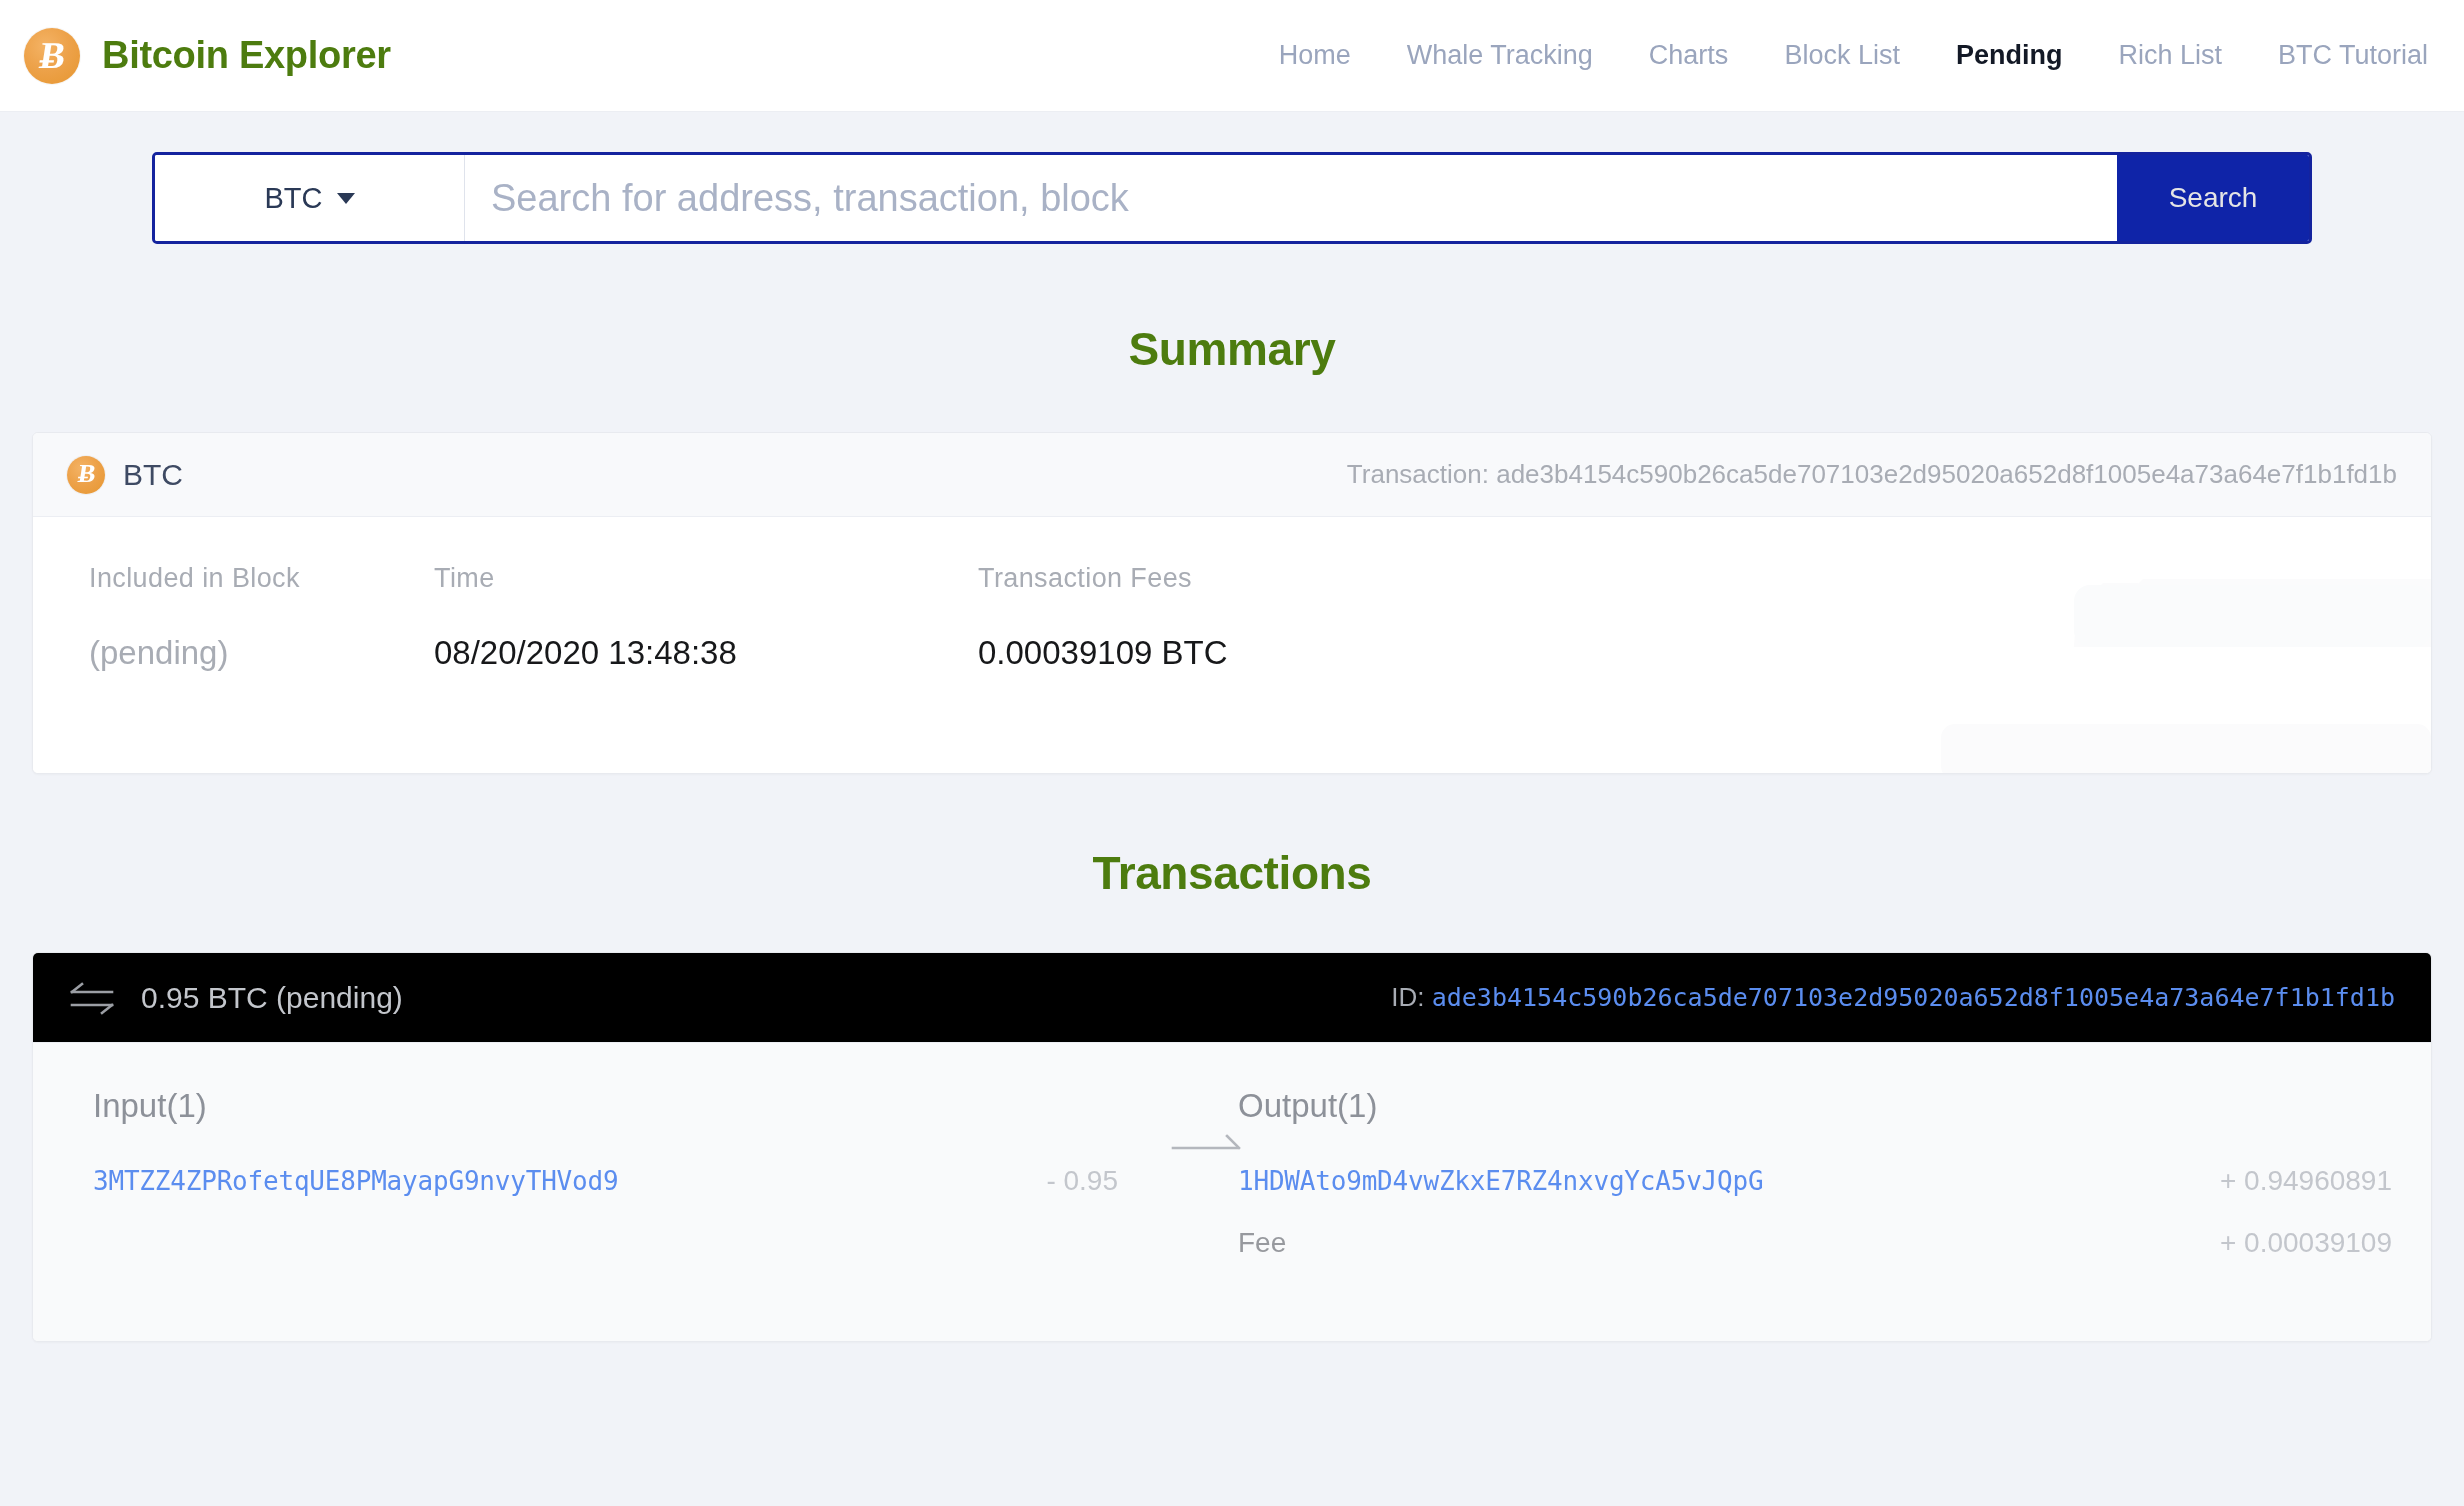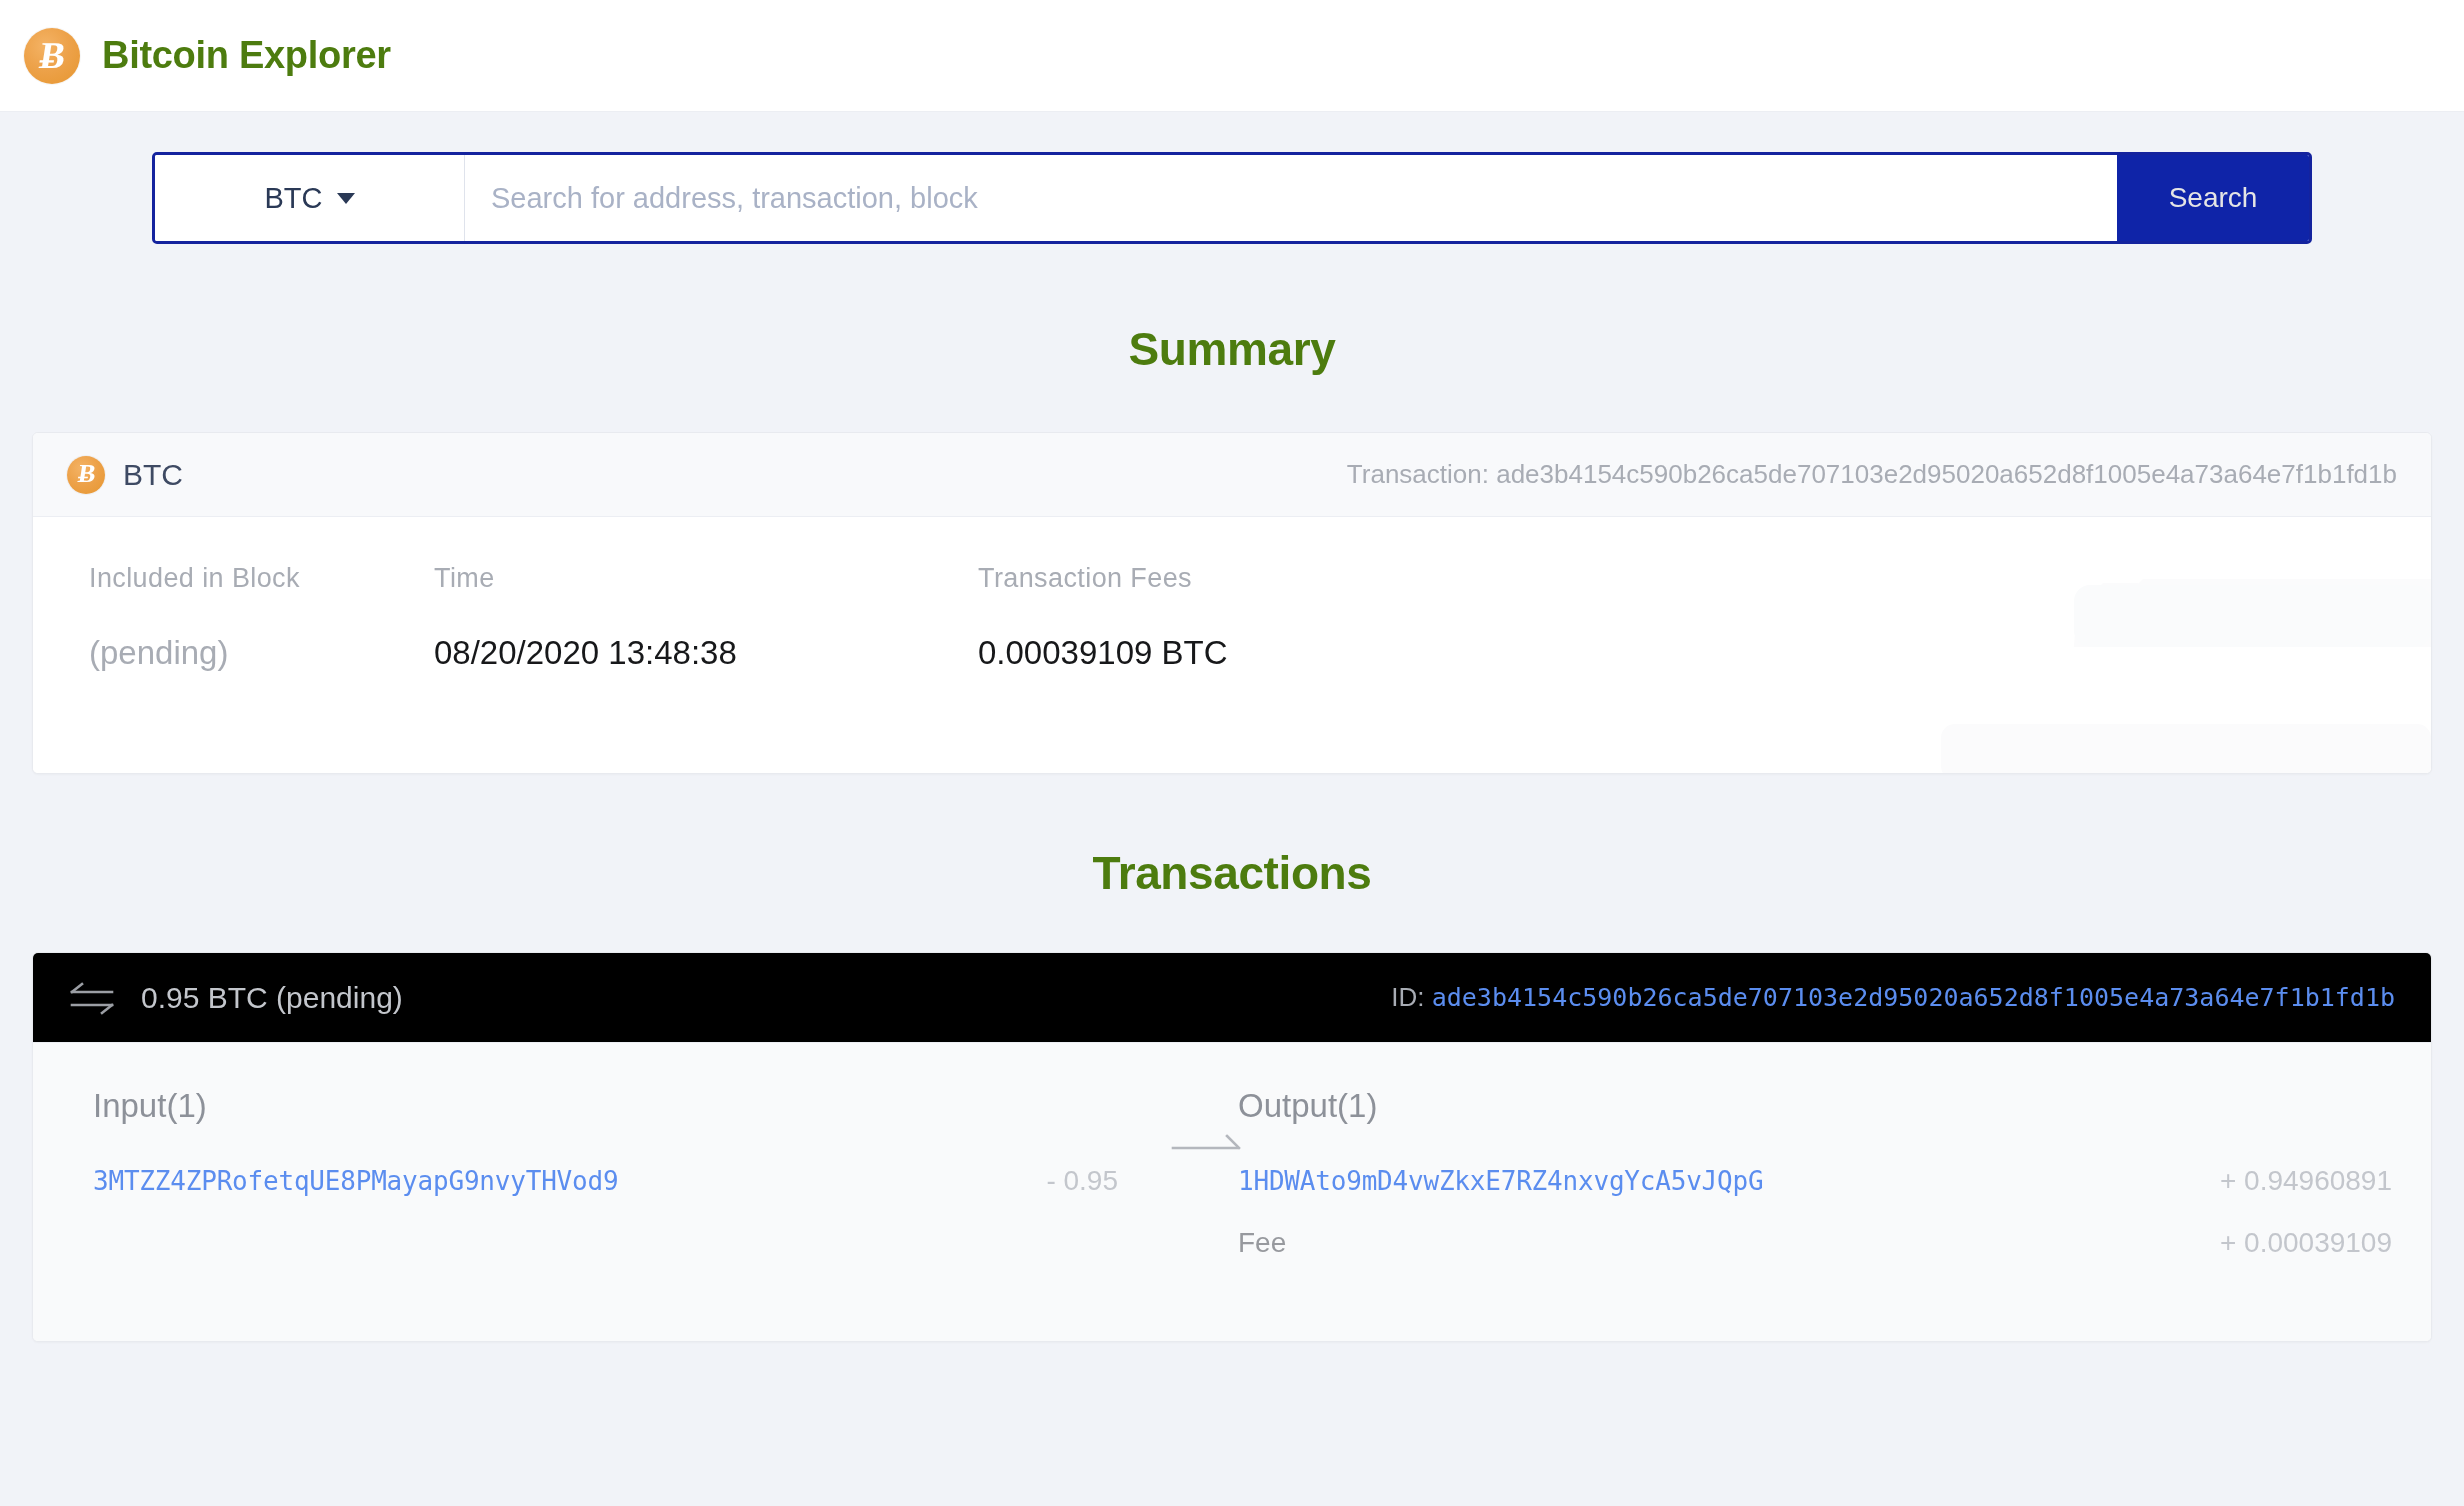--- a/index.html
+++ b/index.html
@@ -118,21 +118,21 @@
     width: 0; height: 0;
     border-left: 9px solid transparent;
     border-right: 9px solid transparent;
     border-top: 11px solid #2a3956;
     display: inline-block;
   }
   .search-input {
     flex: 1 1 auto;
     border: none;
     outline: none;
-    font-size: 29px;
+    font-size: 38px;
     padding: 0 26px;
     color: #2a3956;
     font-family: "Liberation Sans", sans-serif;
     background: #fff;
   }
   .search-input::placeholder { color: #a9b2c6; }
   .search-btn {
     width: 192px;
     flex: none;
     background: #0f24a8;
@@ -323,20 +323,29 @@
 <body>
 
 <div class="topbar">
   <div class="brand">
     <span class="btc-coin">
       <span class="glyph">Ƀ</span>
     </span>
     <span class="brand-name">Bitcoin Explorer</span>
   </div>
 
+  <nav class="mainnav">
+    <a class="nav-link">Home</a>
+    <a class="nav-link">Whale Tracking</a>
+    <a class="nav-link">Charts</a>
+    <a class="nav-link">Block List</a>
+    <a class="nav-link active">Pending</a>
+    <a class="nav-link">Rich List</a>
+    <a class="nav-link">BTC Tutorial</a>
+  </nav>
 </div>
 
 <div class="searchwrap">
   <div class="searchbar">
     <div class="coin-select">
       <span class="label">BTC</span>
       <span class="caret"></span>
     </div>
     <input class="search-input" type="text" placeholder="Search for address, transaction, block" style="">
     <button class="search-btn">Search</button>

